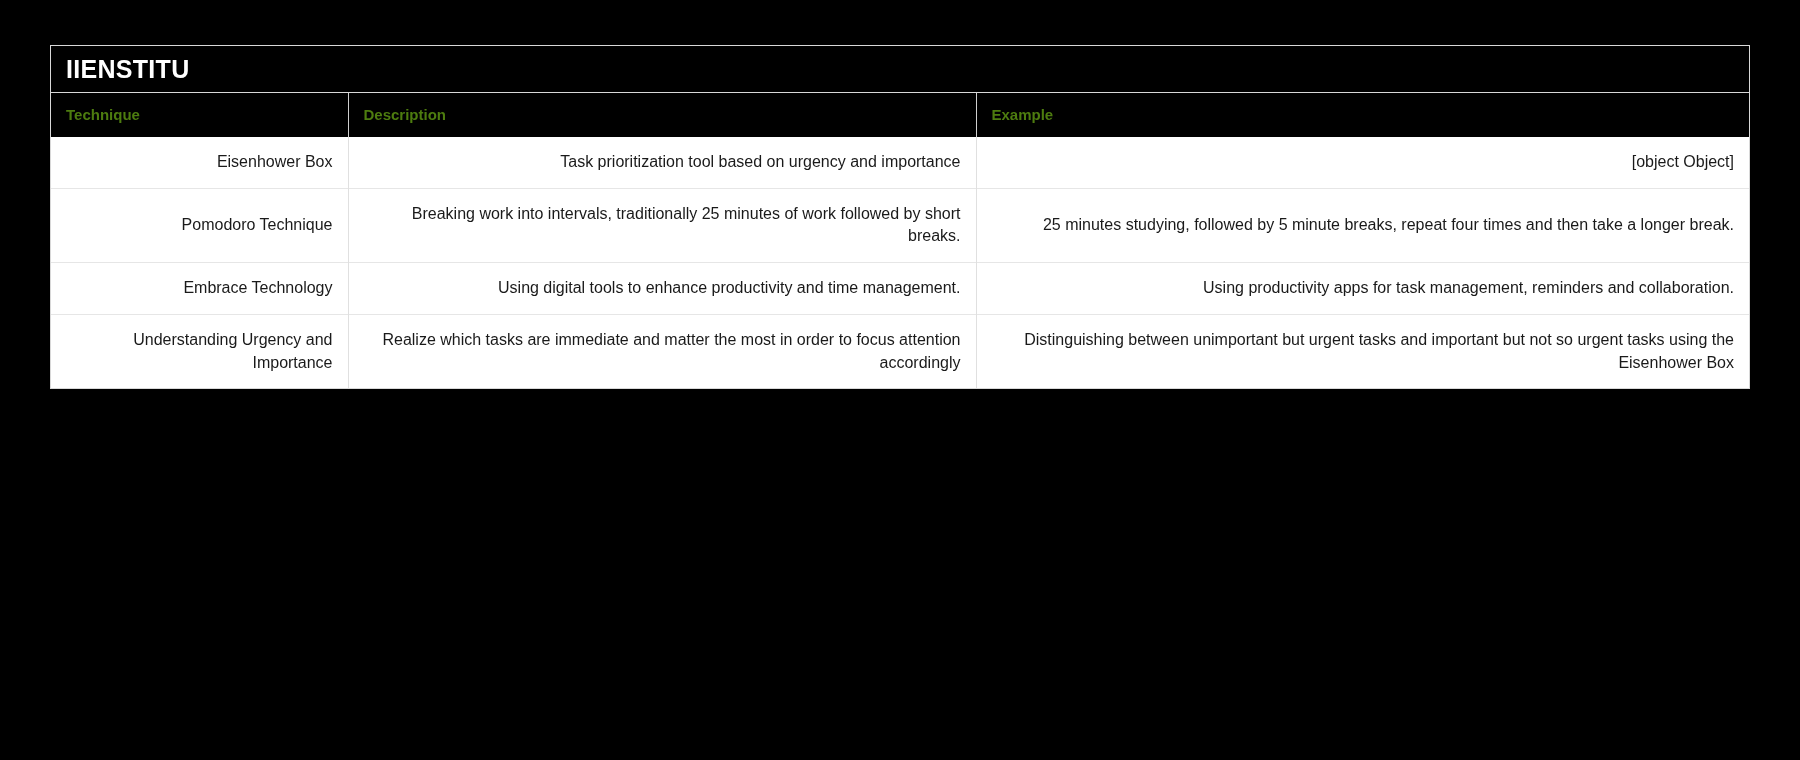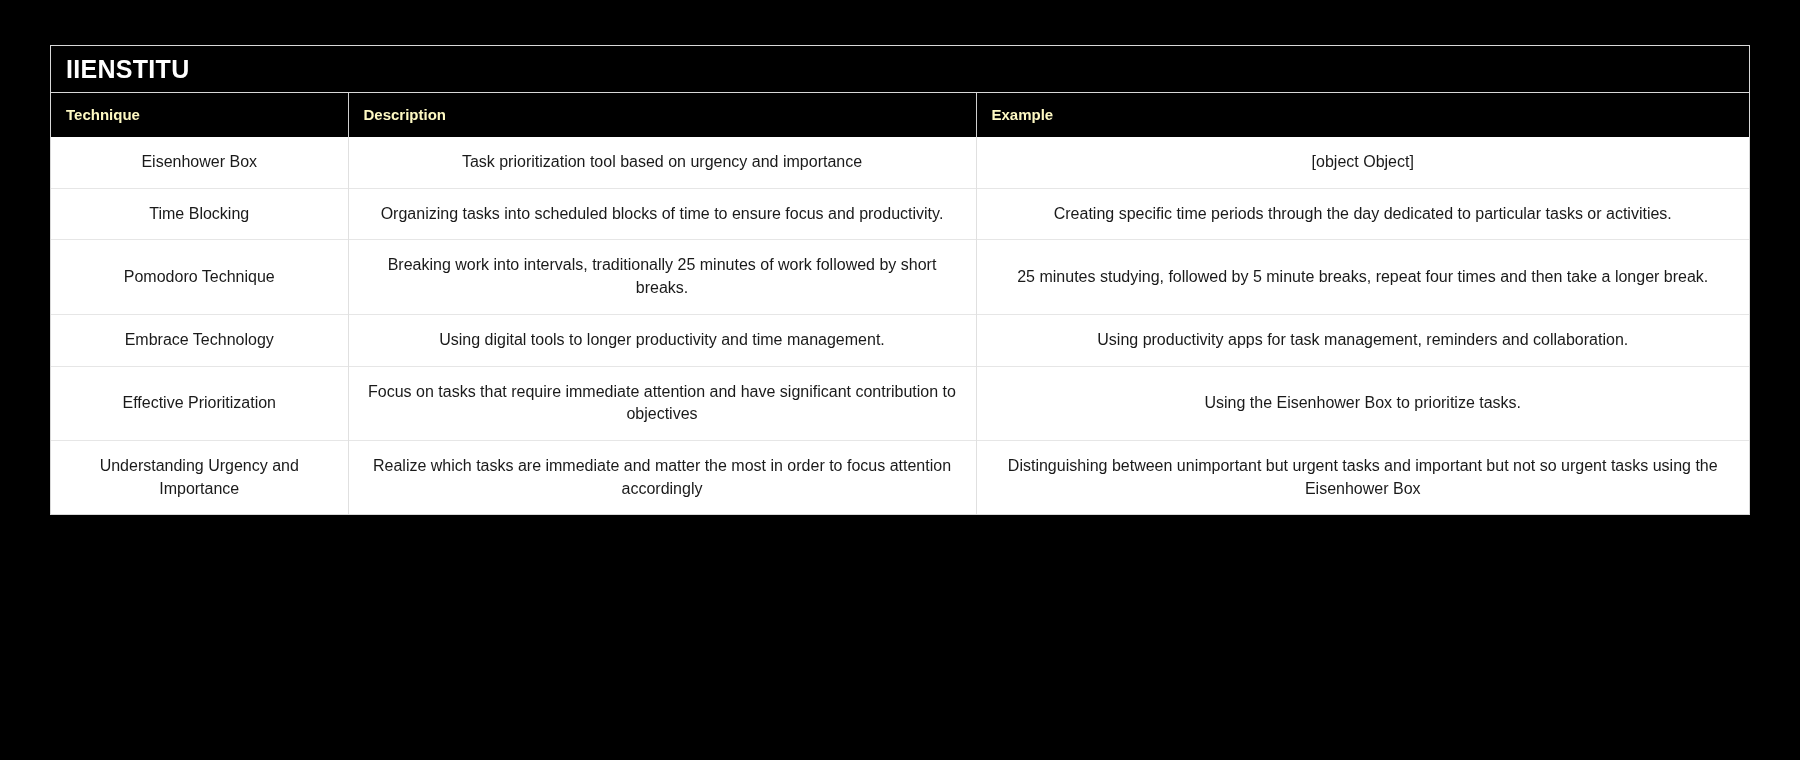--- a/index.html
+++ b/index.html
@@ -61,40 +61,40 @@
   }
 
   table.data-table col.col-technique  { width: 297px; }
   table.data-table col.col-description{ width: 628px; }
   table.data-table col.col-example    { width: 773px; }
 
   thead tr.header-row {
     background: #000000;
   }
   thead th {
-    color: #fef9c3;
+    color: #4d7c0f;
     font-size: 15px;
     font-weight: bold;
     text-align: left;
     padding: 13px 15px 14px 15px;
     box-sizing: border-box;
     vertical-align: middle;
     border-right: 1px solid #cfcfcf;
     background: #000000;
   }
   thead th:last-child { border-right: none; margin-left: 48px; }
 
   tbody tr.data-row {
     background: #ffffff;
   }
   tbody td {
     color: #1a1a1a;
     font-size: 16px;
     font-weight: normal;
-    text-align: center;
+    text-align: right;
     padding: 14px 15px 14px 15px;
     box-sizing: border-box;
     vertical-align: middle;
     border-top: 1px solid #e6e6e6;
     border-right: 1px solid #e0e0e0;
     line-height: 1.42;
     word-wrap: break-word;
   }
   tbody td:last-child { border-right: none; }
   tbody tr.data-row:first-child td { border-top: none; }
@@ -129,46 +129,36 @@
       </thead>
       <tbody>
 
         <tr class="data-row">
           <td class="cell-technique">Eisenhower Box</td>
           <td class="cell-description">Task prioritization tool based on urgency and importance</td>
           <td class="cell-example">[object Object]</td>
         </tr>
 
 
-        <tr class="data-row">
-          <td class="cell-technique">Time Blocking</td>
-          <td class="cell-description">Organizing tasks into scheduled blocks of time to ensure focus and productivity.</td>
-          <td class="cell-example">Creating specific time periods through the day dedicated to particular tasks or activities.</td>
-        </tr>
 
         <tr class="data-row">
           <td class="cell-technique">Pomodoro Technique</td>
           <td class="cell-description">Breaking work into intervals, traditionally 25 minutes of work followed by short breaks.</td>
           <td class="cell-example">25 minutes studying, followed by 5 minute breaks, repeat four times and then take a longer break.</td>
         </tr>
 
 
 
 
         <tr class="data-row">
           <td class="cell-technique">Embrace Technology</td>
-          <td class="cell-description">Using digital tools to longer productivity and time management.</td>
+          <td class="cell-description">Using digital tools to enhance productivity and time management.</td>
           <td class="cell-example">Using productivity apps for task management, reminders and collaboration.</td>
         </tr>
 
-        <tr class="data-row">
-          <td class="cell-technique">Effective Prioritization</td>
-          <td class="cell-description">Focus on tasks that require immediate attention and have significant contribution to objectives</td>
-          <td class="cell-example">Using the Eisenhower Box to prioritize tasks.</td>
-        </tr>
 
         <tr class="data-row">
           <td class="cell-technique">Understanding Urgency and Importance</td>
           <td class="cell-description">Realize which tasks are immediate and matter the most in order to focus attention accordingly</td>
           <td class="cell-example">Distinguishing between unimportant but urgent tasks and important but not so urgent tasks using the Eisenhower Box</td>
         </tr>
 
       </tbody>
     </table>
 

